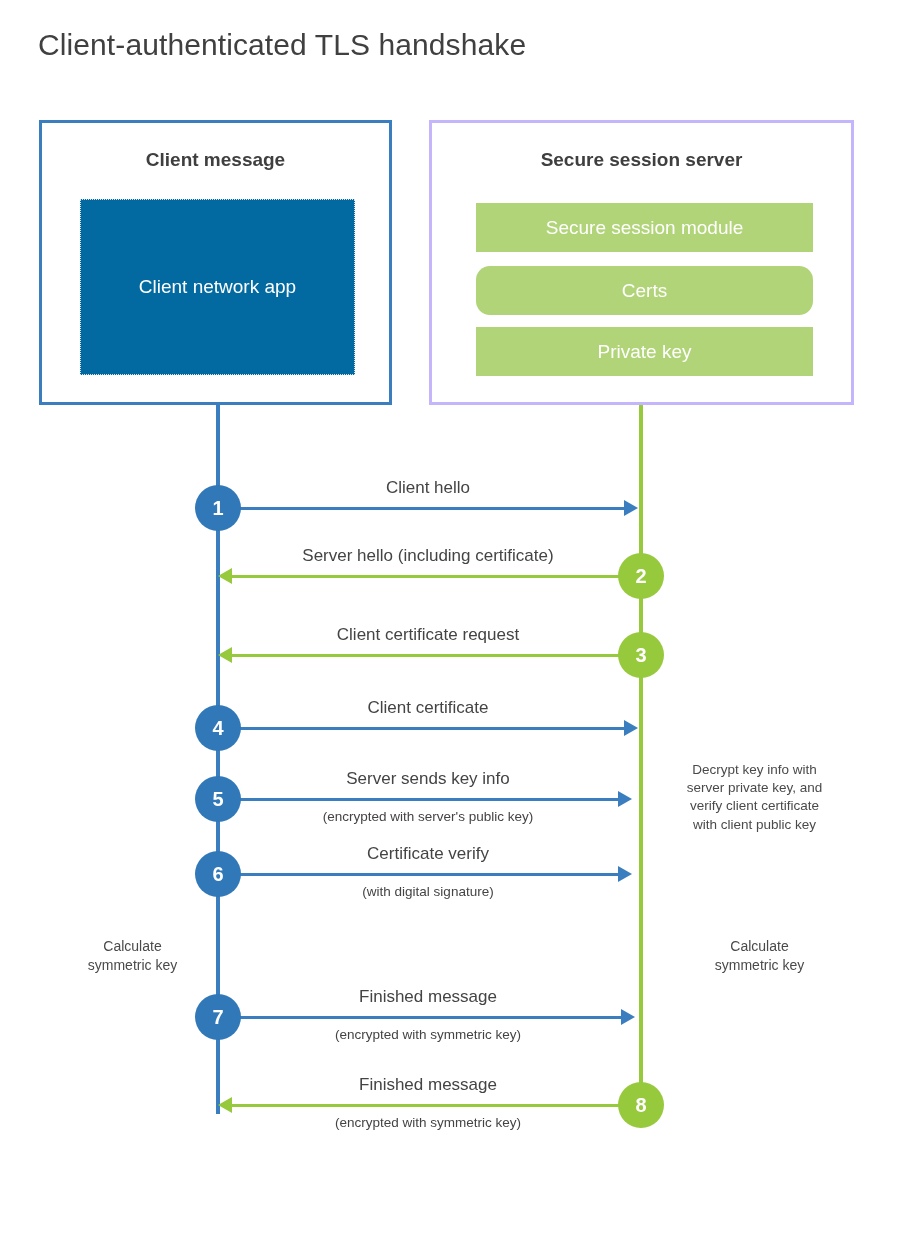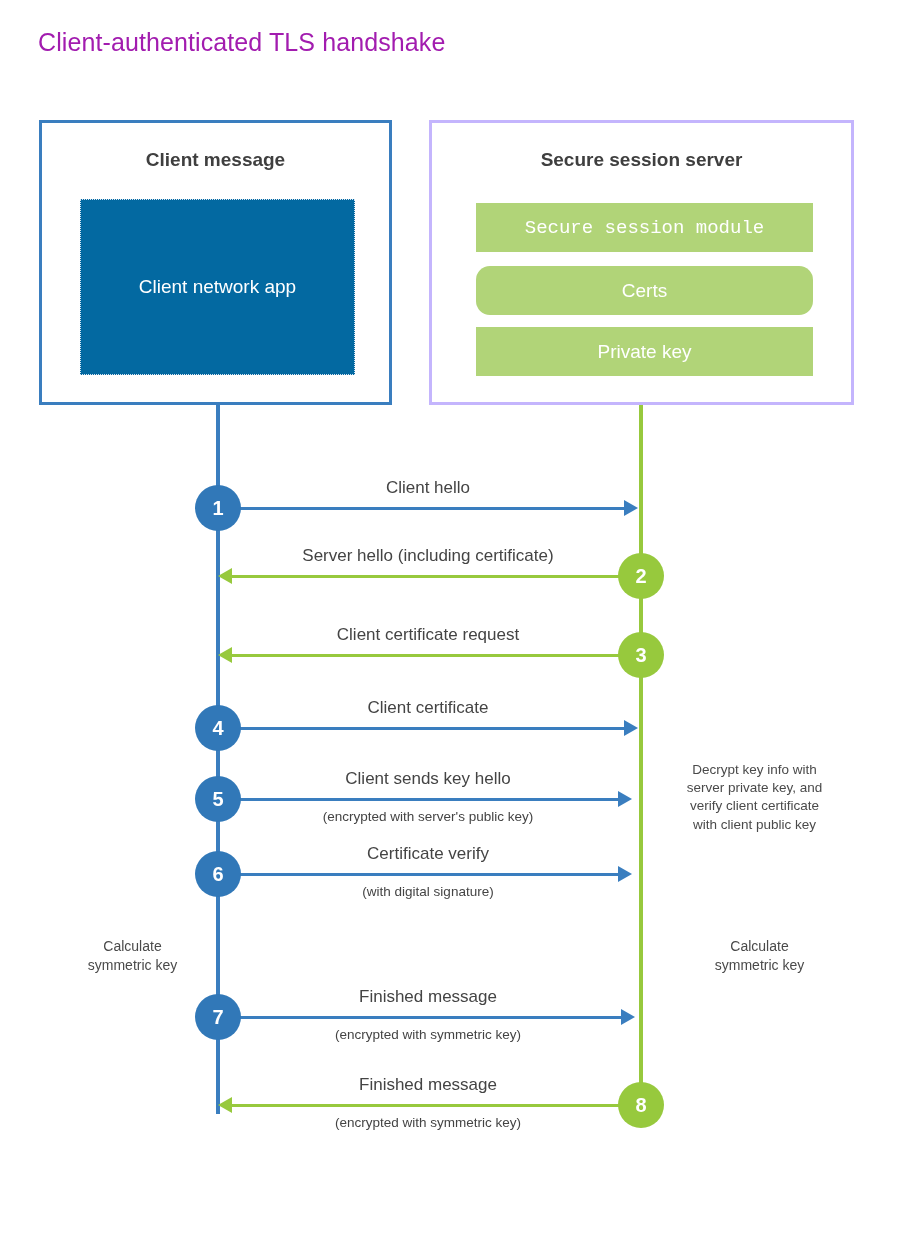--- a/index.html
+++ b/index.html
@@ -15,23 +15,23 @@
     width: 900px;
     height: 1256px;
     background: #ffffff;
     overflow: hidden;
   }
   
   #page-title {
     position: absolute;
     left: 38px;
     top: 28px;
-    font-size: 25px;
+    font-size: 30px;
     font-weight: 300;
-    color: #a21caf;
+    color: #404040;
     letter-spacing: 0.1px;
     white-space: nowrap;
   }
   
   .actor-box {
     position: absolute;
     background: #ffffff;
     box-sizing: border-box;
   }
   #client-box {
@@ -84,21 +84,21 @@
     width: 337px;
     height: 49px;
     background: #b1d478;
     display: flex;
     align-items: center;
     justify-content: center;
     color: #ffffff;
     font-size: 19px;
     font-weight: 300;
   }
-  #server-bar-0 { top: 80px; font-family: Liberation Mono, monospace; }
+  #server-bar-0 { top: 80px; }
   #server-bar-1 { top: 143px; border-radius: 14px; }
   #server-bar-2 { top: 204px; }
 
   
   .lifeline {
     position: absolute;
     width: 4px;
   }
   #client-lifeline {
     left: 216px;
@@ -252,21 +252,21 @@
     <div class="arrow-line" style="left:218px; width:406px;"></div>
     <div class="arrow-head" style="left:624px;"></div>
     <div class="step-circle">4</div>
     <div class="step-label">Client certificate</div>
   </div>
 
   <div class="step blue" id="step-5" style="top:799px">
     <div class="arrow-line" style="left:218px; width:400px;"></div>
     <div class="arrow-head" style="left:618px;"></div>
     <div class="step-circle">5</div>
-    <div class="step-label">Client sends key hello</div>
+    <div class="step-label">Server sends key info</div>
     <div class="step-sublabel">(encrypted with server's public key)</div>
   </div>
 
   <div class="step blue" id="step-6" style="top:874px">
     <div class="arrow-line" style="left:218px; width:400px;"></div>
     <div class="arrow-head" style="left:618px;"></div>
     <div class="step-circle">6</div>
     <div class="step-label">Certificate verify</div>
     <div class="step-sublabel">(with digital signature)</div>
   </div>

